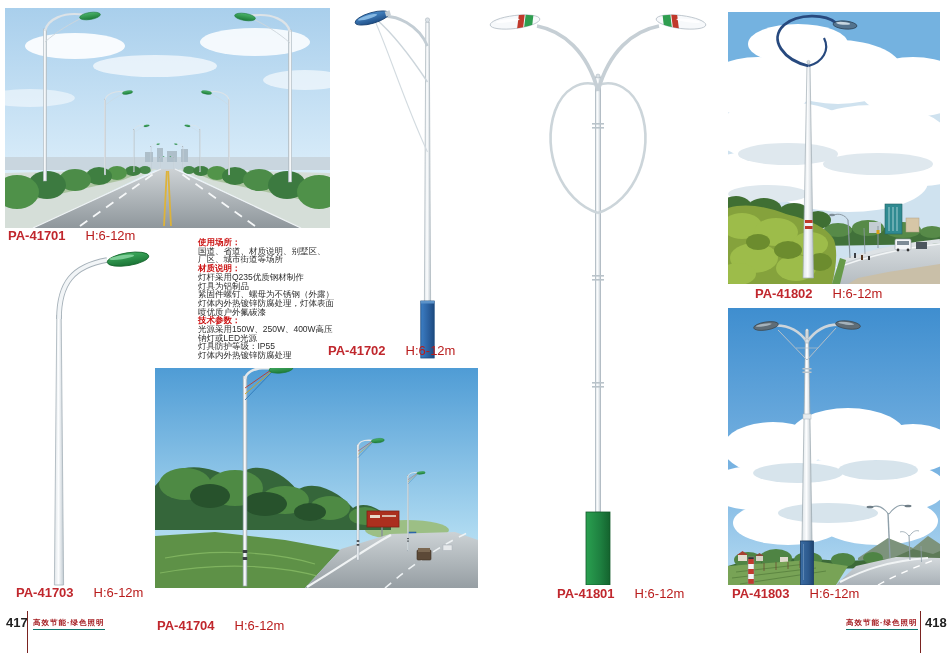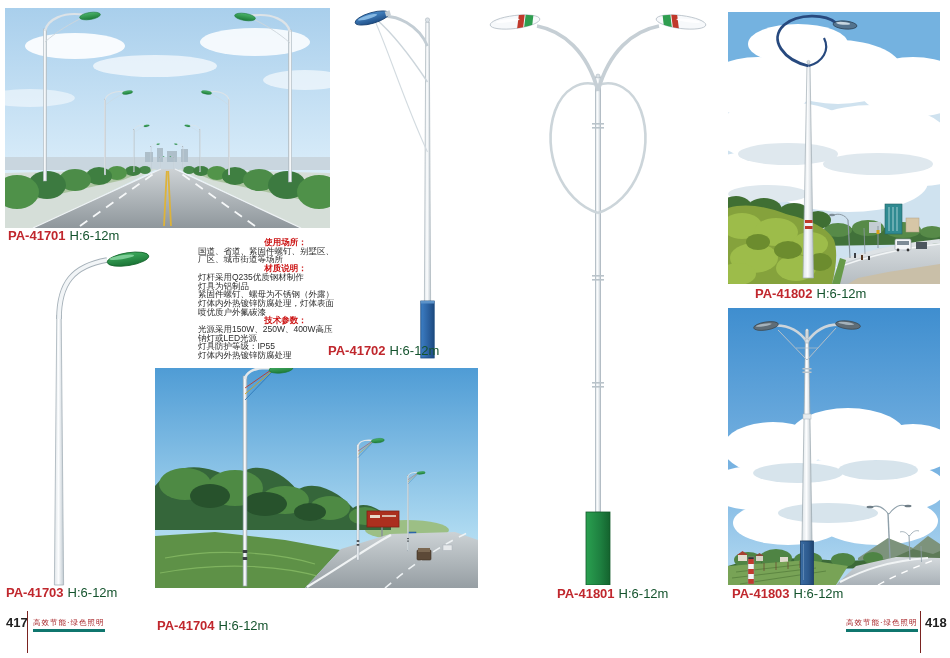--- a/index.html
+++ b/index.html
@@ -1,29 +1,29 @@
 <!DOCTYPE html>
 <html><head>
 <meta charset="utf-8">
 <style>
   html,body{margin:0;padding:0;background:#ffffff;}
   #page{position:relative;width:950px;height:658px;background:#ffffff;overflow:hidden;
         font-family:"Liberation Sans","DejaVu Sans",sans-serif;}
   .ph{position:absolute;display:block;}
   .plabel{position:absolute;font-size:13px;white-space:nowrap;line-height:14px;}
   .plabel .code{color:#c0272d;font-weight:bold;text-align:center;}
-  .plabel .h{color:#14532d;margin-left:4px;}
+  .plabel .h{color:#b91c1c;margin-left:20px;}
   .desc{position:absolute;left:198px;top:238px;width:175px;font-size:8.5px;line-height:8.7px;
         color:#2c2c2c;letter-spacing:0;}
   .desc .dl{white-space:nowrap;}
-  .desc .hd{color:#cc1414;font-weight:bold;text-align:center;}
+  .desc .hd{color:#cc1414;font-weight:bold;}
   .pagenum{position:absolute;font-size:13px;font-weight:bold;color:#222;}
   .vline{position:absolute;width:1px;height:42px;background:#7a2320;top:611px;}
-  .slogan{position:absolute;top:618px;font-size:7.5px;font-weight:normal;color:#a51e22;
-          letter-spacing:1px;border-bottom:3px solid #0f766e;padding-bottom:1px;white-space:nowrap;}
+  .slogan{position:absolute;top:618px;font-size:7.5px;font-weight:bold;color:#a51e22;
+          letter-spacing:1px;border-bottom:1px solid #0f766e;padding-bottom:1px;white-space:nowrap;}
 </style>
 </head>
 <body>
 
 <div id="page">
 
   <svg class="ph" style="left:5px;top:8px" width="325" height="220" viewBox="0 0 325 220">
     <defs>
       <linearGradient id="s1sky" x1="0" y1="0" x2="0" y2="1">
         <stop offset="0" stop-color="#a9cfec"></stop>
@@ -503,39 +503,39 @@
       <ellipse cx="118" cy="15.6" rx="8" ry="1.3" fill="#a5b2bb"></ellipse>
     </g>
   </svg>
 
   <div class="plabel" style="left:8px;top:229px">
     <span class="code">PA-41701</span><span class="h">H:6-12m</span>
   </div>
   <div class="plabel" style="left:328px;top:344px">
     <span class="code">PA-41702</span><span class="h">H:6-12m</span>
   </div>
-  <div class="plabel" style="left:6px;top:586px">
+  <div class="plabel" style="left:16px;top:586px">
     <span class="code">PA-41703</span><span class="h">H:6-12m</span>
   </div>
   <div class="plabel" style="left:157px;top:619px">
     <span class="code">PA-41704</span><span class="h">H:6-12m</span>
   </div>
   <div class="plabel" style="left:557px;top:587px">
     <span class="code">PA-41801</span><span class="h">H:6-12m</span>
   </div>
   <div class="plabel" style="left:755px;top:287px">
     <span class="code">PA-41802</span><span class="h">H:6-12m</span>
   </div>
   <div class="plabel" style="left:732px;top:587px">
     <span class="code">PA-41803</span><span class="h">H:6-12m</span>
   </div>
 
   <div class="desc">
     <div class="dl hd">使用场所：</div>
-    <div class="dl">国道、省道、紧固件螺钉、别墅区、</div>
+    <div class="dl">国道、省道、材质说明、别墅区、</div>
     <div class="dl">厂区、城市街道等场所</div>
     <div class="dl hd">材质说明：</div>
     <div class="dl">灯杆采用Q235优质钢材制作</div>
     <div class="dl">灯具为铝制品</div>
     <div class="dl">紧固件螺钉、螺母为不锈钢（外露）</div>
     <div class="dl">灯体内外热镀锌防腐处理，灯体表面</div>
     <div class="dl">喷优质户外氟碳漆</div>
     <div class="dl hd">技术参数：</div>
     <div class="dl">光源采用150W、250W、400W高压</div>
     <div class="dl">钠灯或LED光源</div>

